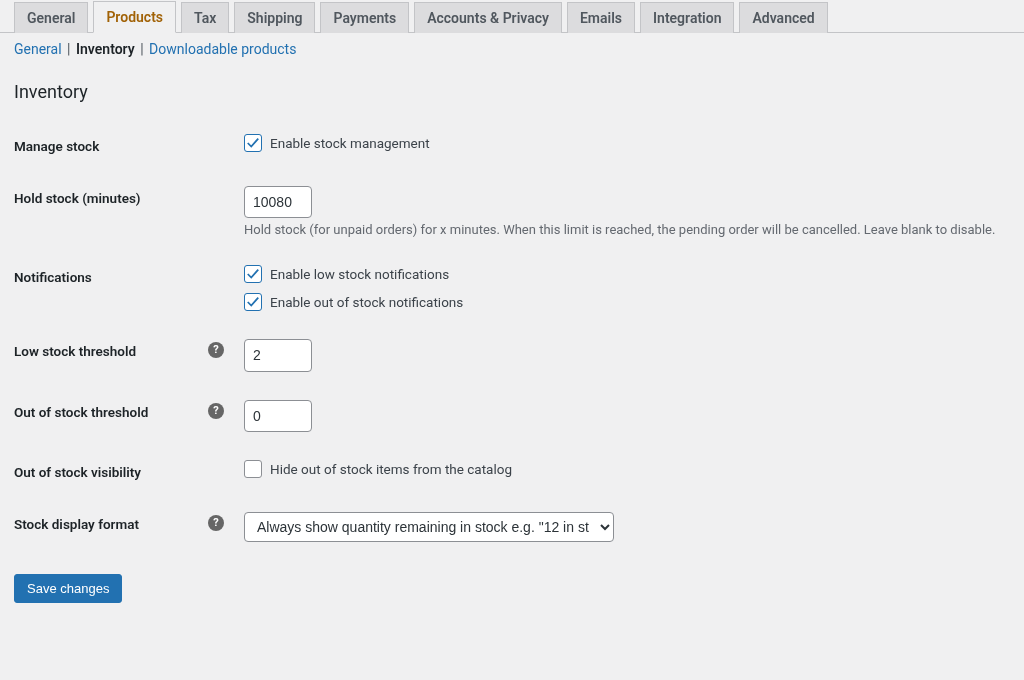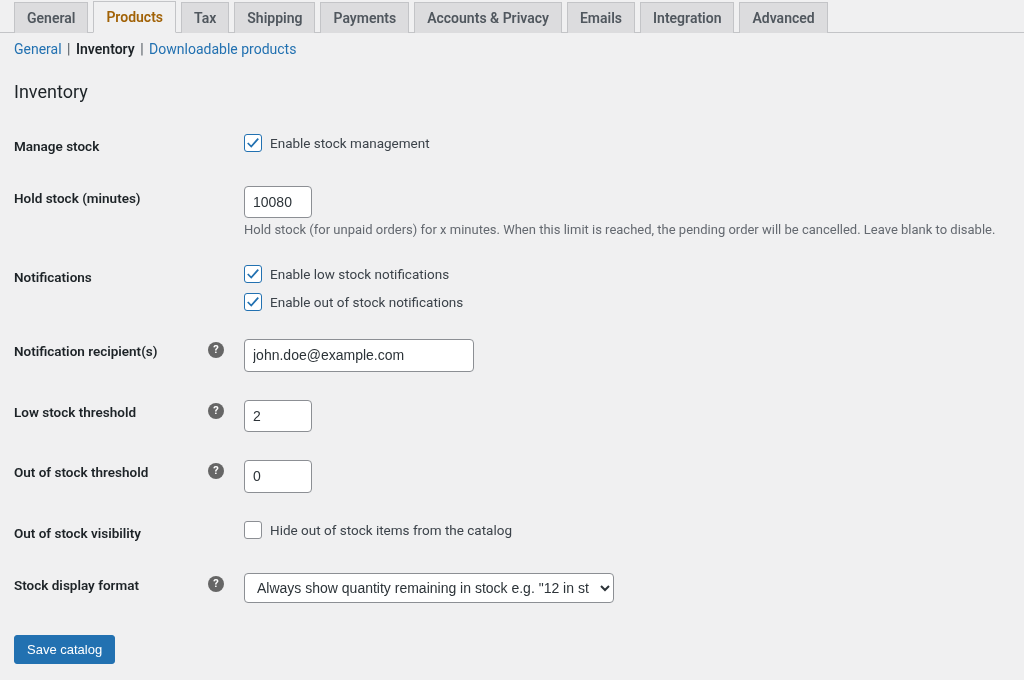--- a/index.html
+++ b/index.html
@@ -195,29 +195,20 @@
             <span class="wc-checkbox checked">
               <svg viewBox="0 0 16 16">
                     <path fill="none" stroke="#2271b1" stroke-width="2" d="M2 8 L6 12 L14 3"></path>
                   </svg>
             </span>
             <span class="checkbox-label">Enable out of stock notifications</span>
           </div>
         </td>
       </tr>
 
-      <tr>
-        <th>
-          <span>Notification recipient(s)</span>
-          <span class="help-tip" style="float:right">?</span>
-        </th>
-        <td>
-          <input type="text" class="email" value="john.doe@example.com" style="">
-        </td>
-      </tr>
 
       <tr>
         <th>
           <span>Low stock threshold</span>
           <span class="help-tip" style="float:right">?</span>
         </th>
         <td>
           <input type="text" class="num" value="2" style="">
         </td>
       </tr>
@@ -253,15 +244,15 @@
           <select class="stock-format">
             <option>Always show quantity remaining in stock e.g. "12 in stock"</option>
           </select>
         </td>
       </tr>
     </tbody>
       </table>
   </div>
 
   <div class="submit">
-    <button class="button-primary">Save catalog</button>
+    <button class="button-primary">Save changes</button>
   </div>
 </div>
 
 </body></html>

